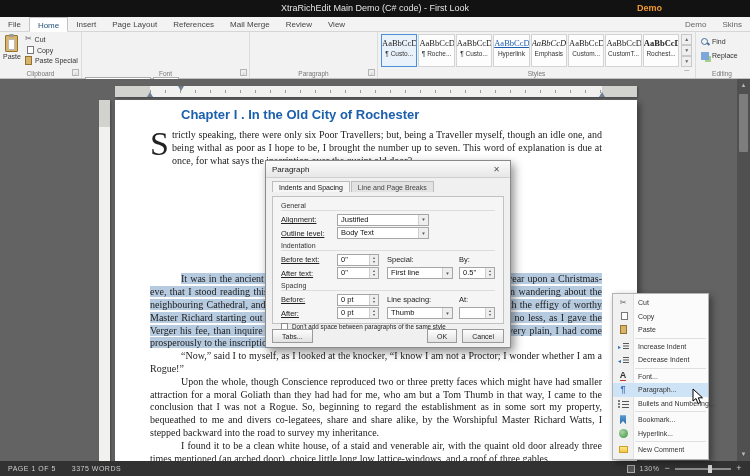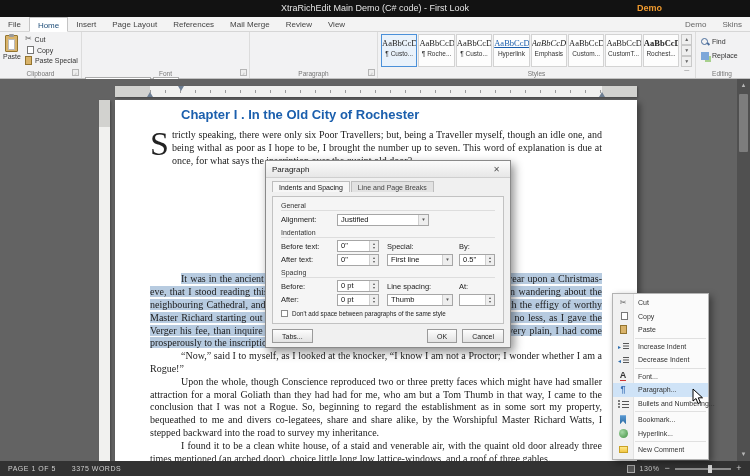--- a/index.html
+++ b/index.html
@@ -111,21 +111,21 @@
   
   .dialog{position:absolute;left:265px;top:160px;width:246px;height:188px;background:#f0f0f0;border:1px solid #8a8a8a;box-shadow:3px 4px 9px rgba(0,0,0,.45);font-size:7.5px;color:#222;}
   .dlg-title{height:17px;background:linear-gradient(#fbfbfb,#e7e7e7);border-bottom:1px solid #cfcfcf;display:flex;align-items:center;padding:0 6px;font-size:8px;color:#222;}
   .dlg-close{margin-left:auto;width:15px;text-align:center;color:#555;font-size:8px;}
   .dlg-tabs{display:flex;padding:3px 6px 0;gap:1px;}
   .dlg-tab{padding:2px 6px 1px;border:1px solid #bdbdbd;border-bottom:none;background:#e2e2e2;font-size:7px;color:#444;}
   .dlg-tab.active{background:#f6f6f6;color:#111;position:relative;top:0;}
   .dlg-body{position:absolute;left:6px;right:6px;top:35px;bottom:23px;border:1px solid #c2c2c2;background:#f5f5f5;padding:3px 8px 0;}
   .sec-label{font-size:7px;color:#333;margin:2px 0 2px;border-bottom:1px solid #ddd;padding-bottom:1px;}
   .frow{display:flex;align-items:center;height:13.5px;}
-  .flabel{width:56px;color:#222;}
+  .flabel{width:56px;color:#222;text-decoration:underline;}
   .spin,.dd{height:12px;background:#fff;border:1px solid #a6a6a6;display:flex;padding-left:3px;color:#111;}
   .spin{width:42px;}
   .spin .ud{margin-left:auto;width:9px;align-self:stretch;border-left:1px solid #cfcfcf;background:#eee;display:flex;flex-direction:column;align-items:center;justify-content:center;font-size:3.5px;line-height:4px;color:#555;}
   .dd .darr{margin-left:auto;width:10px;align-self:stretch;border-left:1px solid #cfcfcf;background:#eee;font-size:4.5px;color:#555;display:flex;align-items:center;justify-content:center;}
   .dd.w92{width:92px;}
   .col2{width:66px;margin-left:8px;}
   .col3{width:36px;margin-left:6px;}
   .collbl{color:#222;}
   .chkrow{display:flex;align-items:center;gap:4px;height:13px;font-size:6.3px;color:#222;}
   .chk{width:7px;height:7px;border:1px solid #8a8a8a;background:#fff;flex:none;}
@@ -387,20 +387,27 @@
     </div>
     <div class="dlg-body">
       <div class="sec-label">General</div>
       <div class="frow">
         <span class="flabel">Alignment:</span>
         <span class="dd w92">
             <span>Justified</span>
             <span class="darr">▼</span>
           </span>
       </div>
+      <div class="frow">
+        <span class="flabel">Outline level:</span>
+        <span class="dd w92">
+            <span>Body Text</span>
+            <span class="darr">▼</span>
+          </span>
+      </div>
       <div class="sec-label">Indentation</div>
       <div class="frow">
         <span class="flabel">Before text:</span>
         <span class="spin">
             <span>0"</span>
             <span class="ud">▲<br>▼</span>
           </span>
         <span class="col2 collbl">Special:</span>
         <span class="col3 collbl">By:</span>
       </div>

